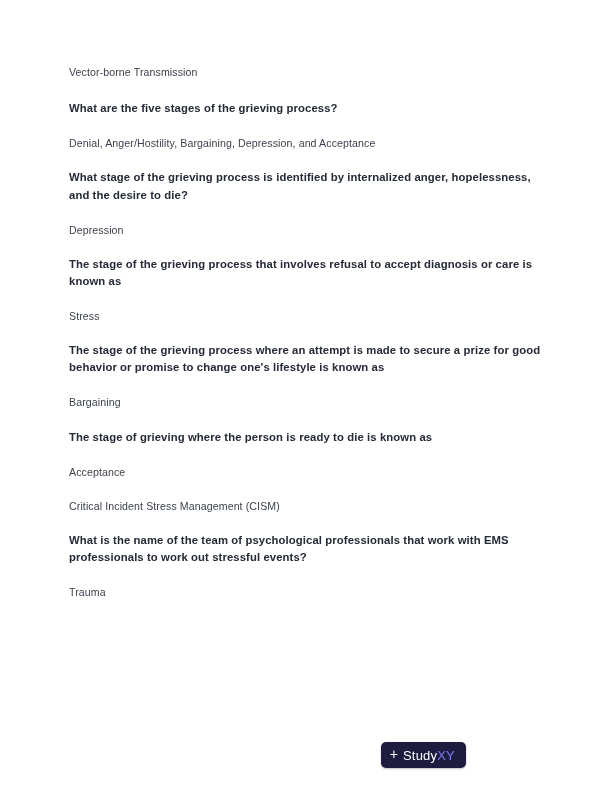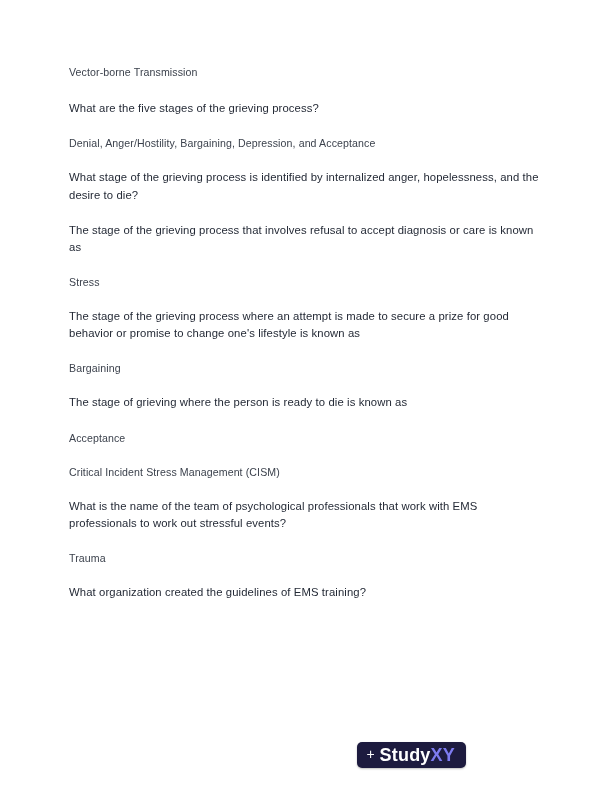--- a/index.html
+++ b/index.html
@@ -28,21 +28,21 @@
     left: 69px;
     top: 64px;
     width: 474px;
   }
   .block {
     margin: 0 0 18px 0;
     line-height: 1.52;
   }
   .q {
     font-size: 11.3px;
-    font-weight: normal;
+    font-weight: bold;
     color: #242a36;
     letter-spacing: 0.1px;
   }
   .a {
     font-size: 10.6px;
     font-weight: normal;
     color: #3c424d;
     letter-spacing: 0.1px;
   }
   .first-line {
@@ -63,22 +63,22 @@
   }
   .badge .plus {
     color: #ffffff;
     font-size: 14px;
     line-height: 1;
     font-weight: 500;
     display: inline-block;
     transform: translateY(-1px);
   }
   .badge .brand {
-    font-size: 18px;
-    font-weight: bold;
+    font-size: 13px;
+    font-weight: normal;
     color: #ffffff;
     letter-spacing: 0.2px;
     white-space: nowrap;
   }
   .badge .brand .xy {
     color: #7d7bf0;
   }
 </style>
 </head>
 <body>
@@ -86,36 +86,36 @@
 <div class="page">
 
   <div class="content">
 
     <p class="block a first-line">Vector-borne Transmission</p>
 
     <p class="block q">What are the five stages of the grieving process?</p>
     <p class="block a">Denial, Anger/Hostility, Bargaining, Depression, and Acceptance</p>
 
     <p class="block q">What stage of the grieving process is identified by internalized anger, hopelessness, and the desire to die?</p>
+    <p class="block a">Depression</p>
 
     <p class="block q">The stage of the grieving process that involves refusal to accept diagnosis or care is known as</p>
     <p class="block a">Stress</p>
 
     <p class="block q">The stage of the grieving process where an attempt is made to secure a prize for good behavior or promise to change one's lifestyle is known as</p>
     <p class="block a">Bargaining</p>
 
     <p class="block q">The stage of grieving where the person is ready to die is known as</p>
     <p class="block a">Acceptance</p>
 
     <p class="block a">Critical Incident Stress Management (CISM)</p>
     <p class="block q">What is the name of the team of psychological professionals that work with EMS professionals to work out stressful events?</p>
 
     <p class="block a">Trauma</p>
 
-    <p class="block q">What organization created the guidelines of EMS training?</p>
 
   </div>
 
   <div class="badge">
     <span class="plus">+</span>
     <span class="brand"><span>Study</span><span class="xy">XY</span></span>
   </div>
 
 </div>
 

